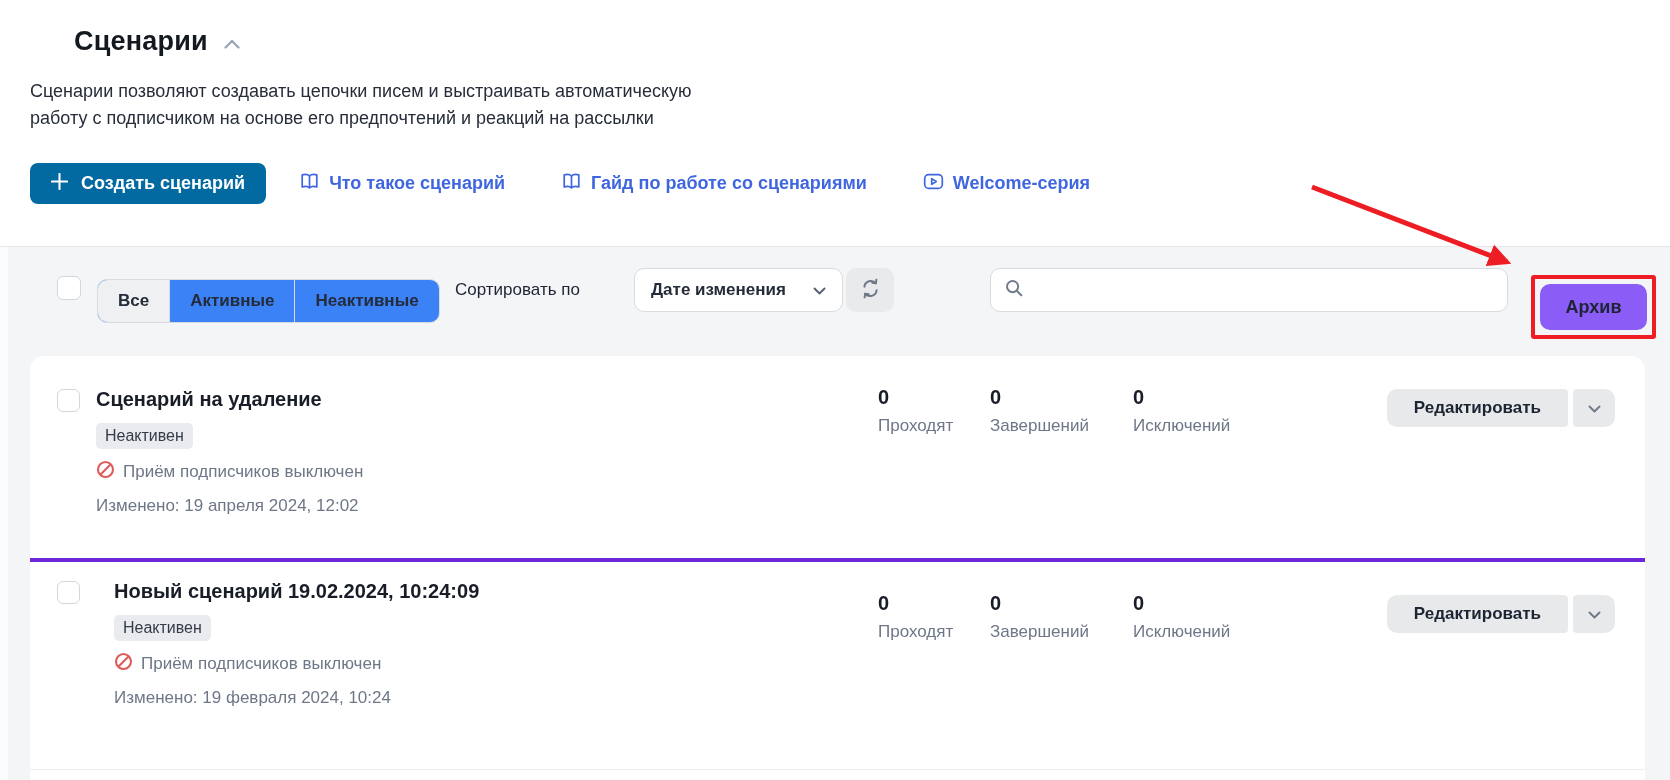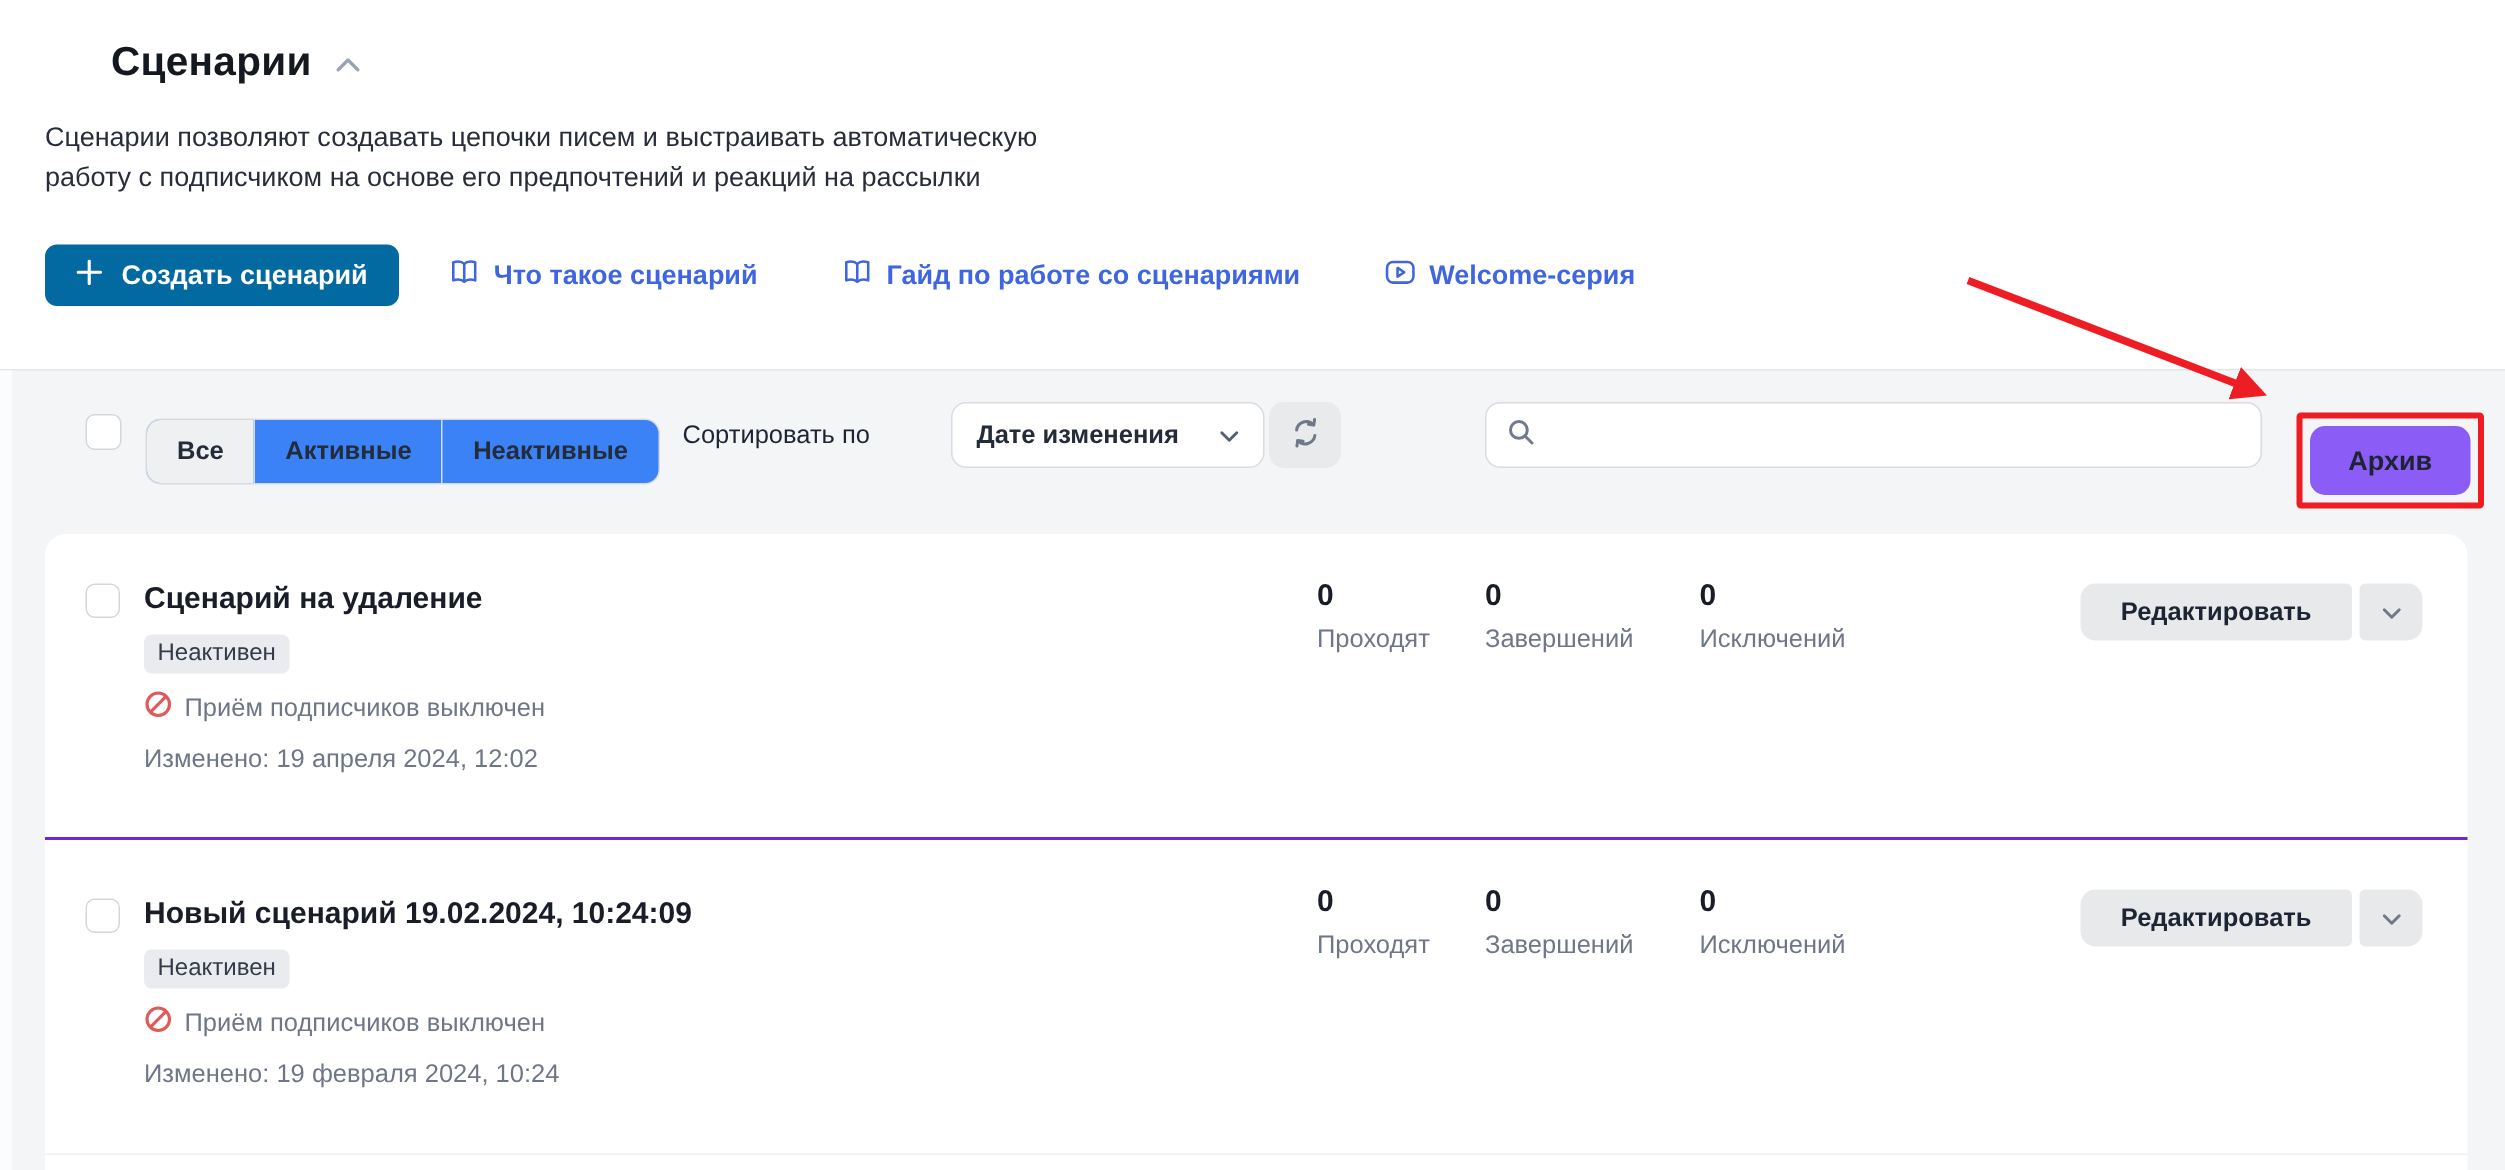--- a/index.html
+++ b/index.html
@@ -53,21 +53,21 @@
 
   .archive-highlight { position:absolute; left:1531px; top:28px; border:4px solid #ee1d23;
                        border-radius:3px; padding:5px; }
   .archive-btn { width:107px; height:46px; background:#8b5cf6; border:none; border-radius:10px;
                  font-size:18px; font-weight:600; color:#1d2433; font-family:inherit; cursor:pointer; }
 
   
   .card { position:absolute; left:30px; top:109px; width:1615px; bottom:-20px; background:#ffffff;
           border-radius:14px 14px 0 0; }
   .row { position:relative; height:202px; padding:32px 30px 0 27px; display:flex; align-items:flex-start; }
-  .row.second { height:211px; border-top:2px solid #6d28d9; padding-top:38px; }
+  .row.second { height:211px; border-top:4px solid #6d28d9; padding-top:18px;gap:18px; }
   .row-tail { border-top:1px solid #edeff2; height:20px; }
   .row .checkbox { width:23px; height:23px; margin-top:1px; }
   .row-main { margin-left:16px; }
   .row-title { font-size:20px; font-weight:700; color:#181d27; }
   .row-badge { display:inline-block; margin-top:12px; background:#e9ebee; color:#343b49;
                font-size:16px; padding:4px 9px; border-radius:5px; }
   .row-status { margin-top:11px; display:flex; align-items:center; gap:8px; font-size:17px; color:#6e7787;text-align:right; }
   .row-modified { margin-top:12px; font-size:17px; color:#6e7787; }
   .stat { position:absolute; top:30px; }
   .stat.s0 { left:848px; } .stat.s1 { left:960px; } .stat.s2 { left:1103px; }

